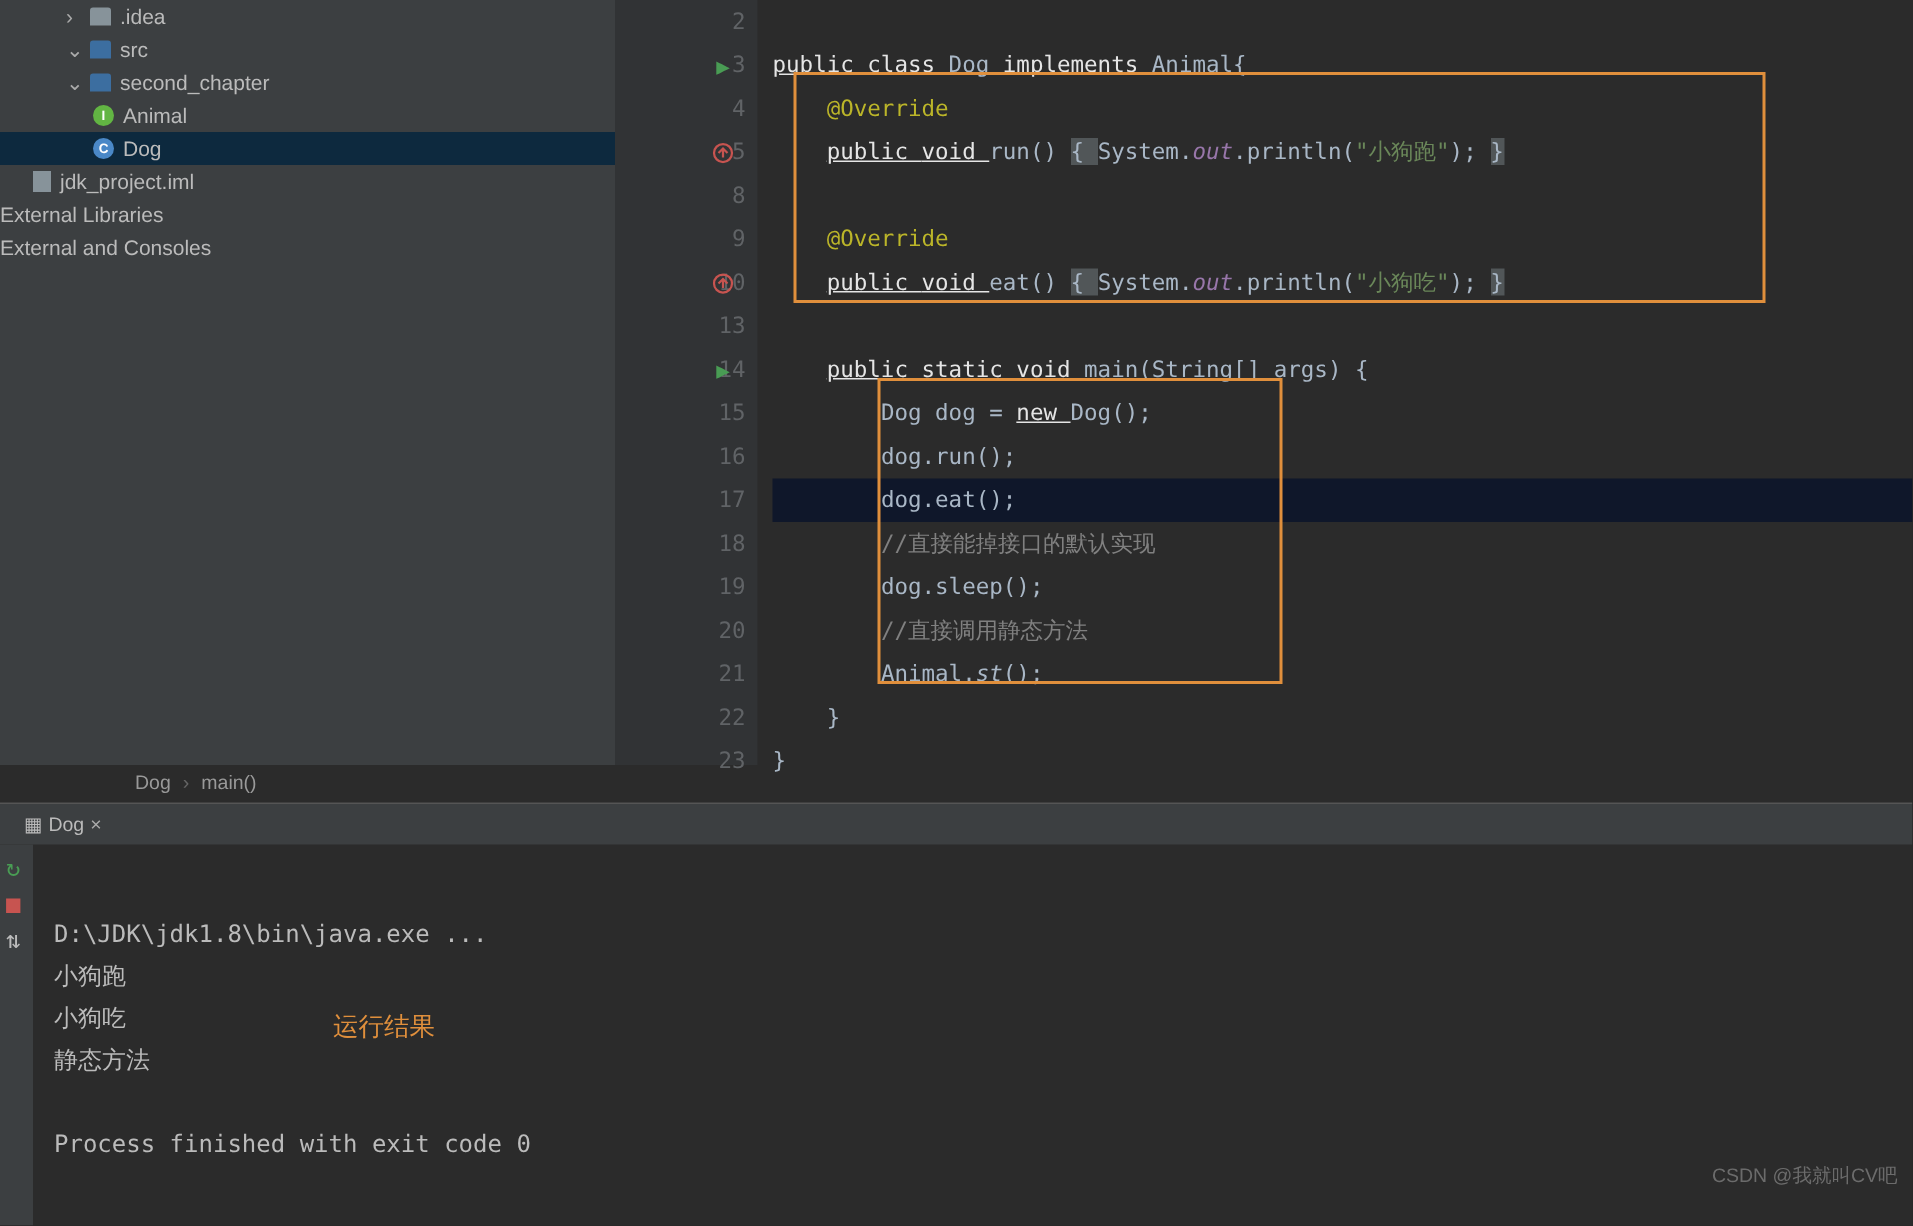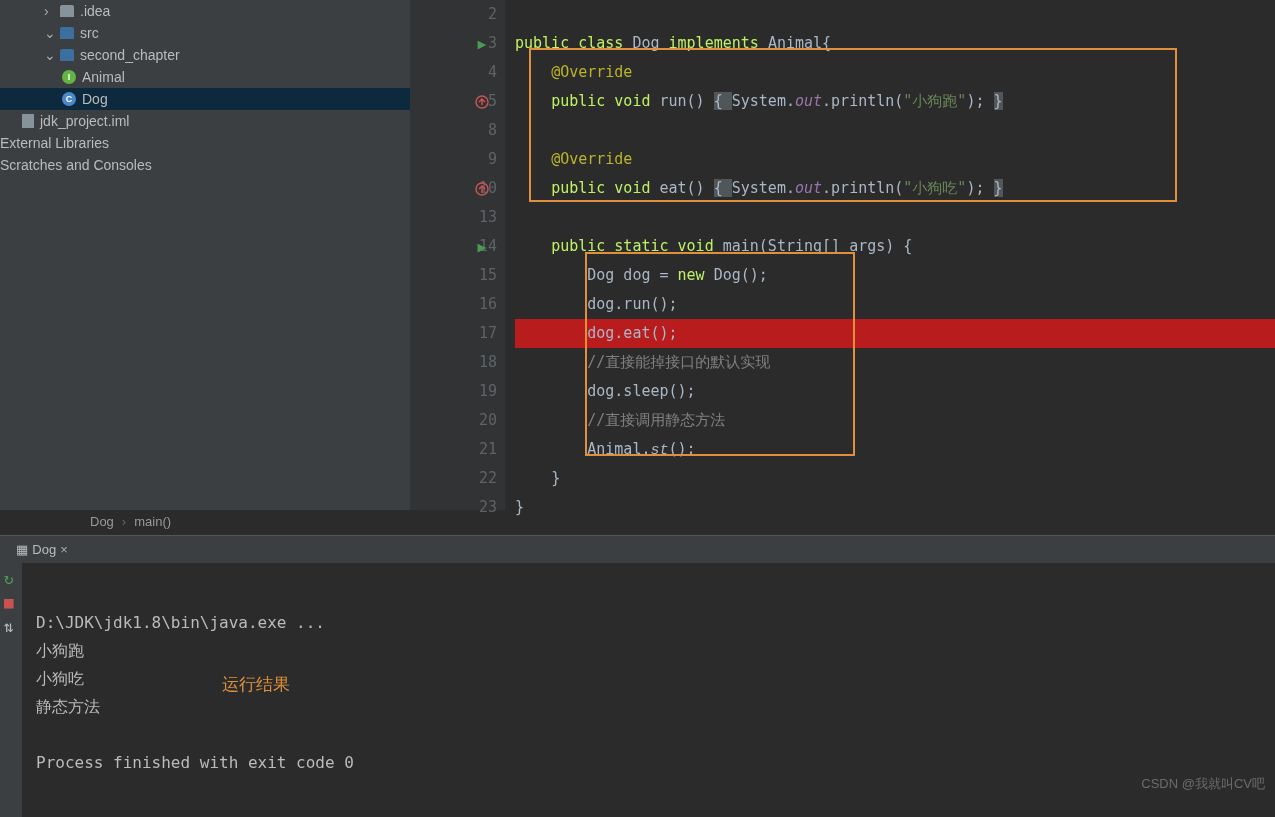--- a/index.html
+++ b/index.html
@@ -19,26 +19,26 @@
   .class-icon.blue { background:#4a88c7; }
   .iml-icon { width:12px; height:14px; background:#87939a; display:inline-block; position:relative; }
   .editor { flex:1; display:flex; background:#2b2b2b; position:relative; }
   .gutter { width:95px; text-align:right; padding-right:8px; font-size:15px; color:#606366; user-select:none; background:#313335; position:relative; }
   .gutter .ln { height:29px; line-height:29px; }
   .gmark { position:absolute; left:52px; width:40px; display:flex; align-items:center; justify-content:center; gap:2px; }
   .run-mark { color:#499c54; }
   .ov-mark svg { width:14px; height:14px; }
   .code { flex:1; padding-left:10px; font-size:15px; position:relative; }
   .code .line { height:29px; line-height:29px; white-space:pre; }
-  .line.cur { background:#b91c1c; }
-  .kw { color:#bef264; }
+  .line.cur { background:#0f172a; }
+  .kw { color:#e5e5e5;text-decoration:underline; }
   .ann { color:#bbb529; }
   .str { color:#6a8759; }
   .field { color:#9876aa; font-style:italic; }
-  .stat { font-style:italic; color:#a9b7c6;font-family:Liberation Mono, monospace; }
+  .stat { font-style:italic; color:#a9b7c6; }
   .cmt { color:#808080; }
   .pl { color:#a9b7c6; }
   .cls { color:#a9b7c6; }
   .brace-bg { background:#515658; }
   .box1 { position:absolute; border:2px solid #e08f3c; pointer-events:none; }
   .breadcrumb { font-family:sans-serif; color:#999; font-size:13px; padding:4px 0 6px 90px; background:#2b2b2b; display:flex; gap:8px; align-items:center; }
   .breadcrumb .sep { color:#666; }
   .console-wrap { height:282px; background:#2b2b2b; border-top:1px solid #555; display:flex; flex-direction:column; }
   .console-tab { background:#3c3f41; padding:4px 10px; font-family:sans-serif; font-size:13px; display:flex; align-items:center; gap:6px; }
   .tab-item { display:flex; align-items:center; gap:4px; padding:2px 6px; }
@@ -82,21 +82,21 @@
           <span>Dog</span>
         </div>
       <div class="tree-item ind1">
           <span class="iml-icon"></span>
           <span>jdk_project.iml</span>
         </div>
       <div class="tree-item" style="padding-left:0">
           <span>External Libraries</span>
         </div>
       <div class="tree-item" style="padding-left:0">
-          <span>Scratches and Consoles</span>
+          <span>External and Consoles</span>
         </div>
     </div>
 
     <div class="editor">
       <div class="gutter">
         <div class="ln">2</div>
         <div class="ln">3</div>
         <div class="gmark run-mark" style="top:29px;height:29px">▶</div>
         <div class="ln">4</div>
         <div class="ln">5</div>

